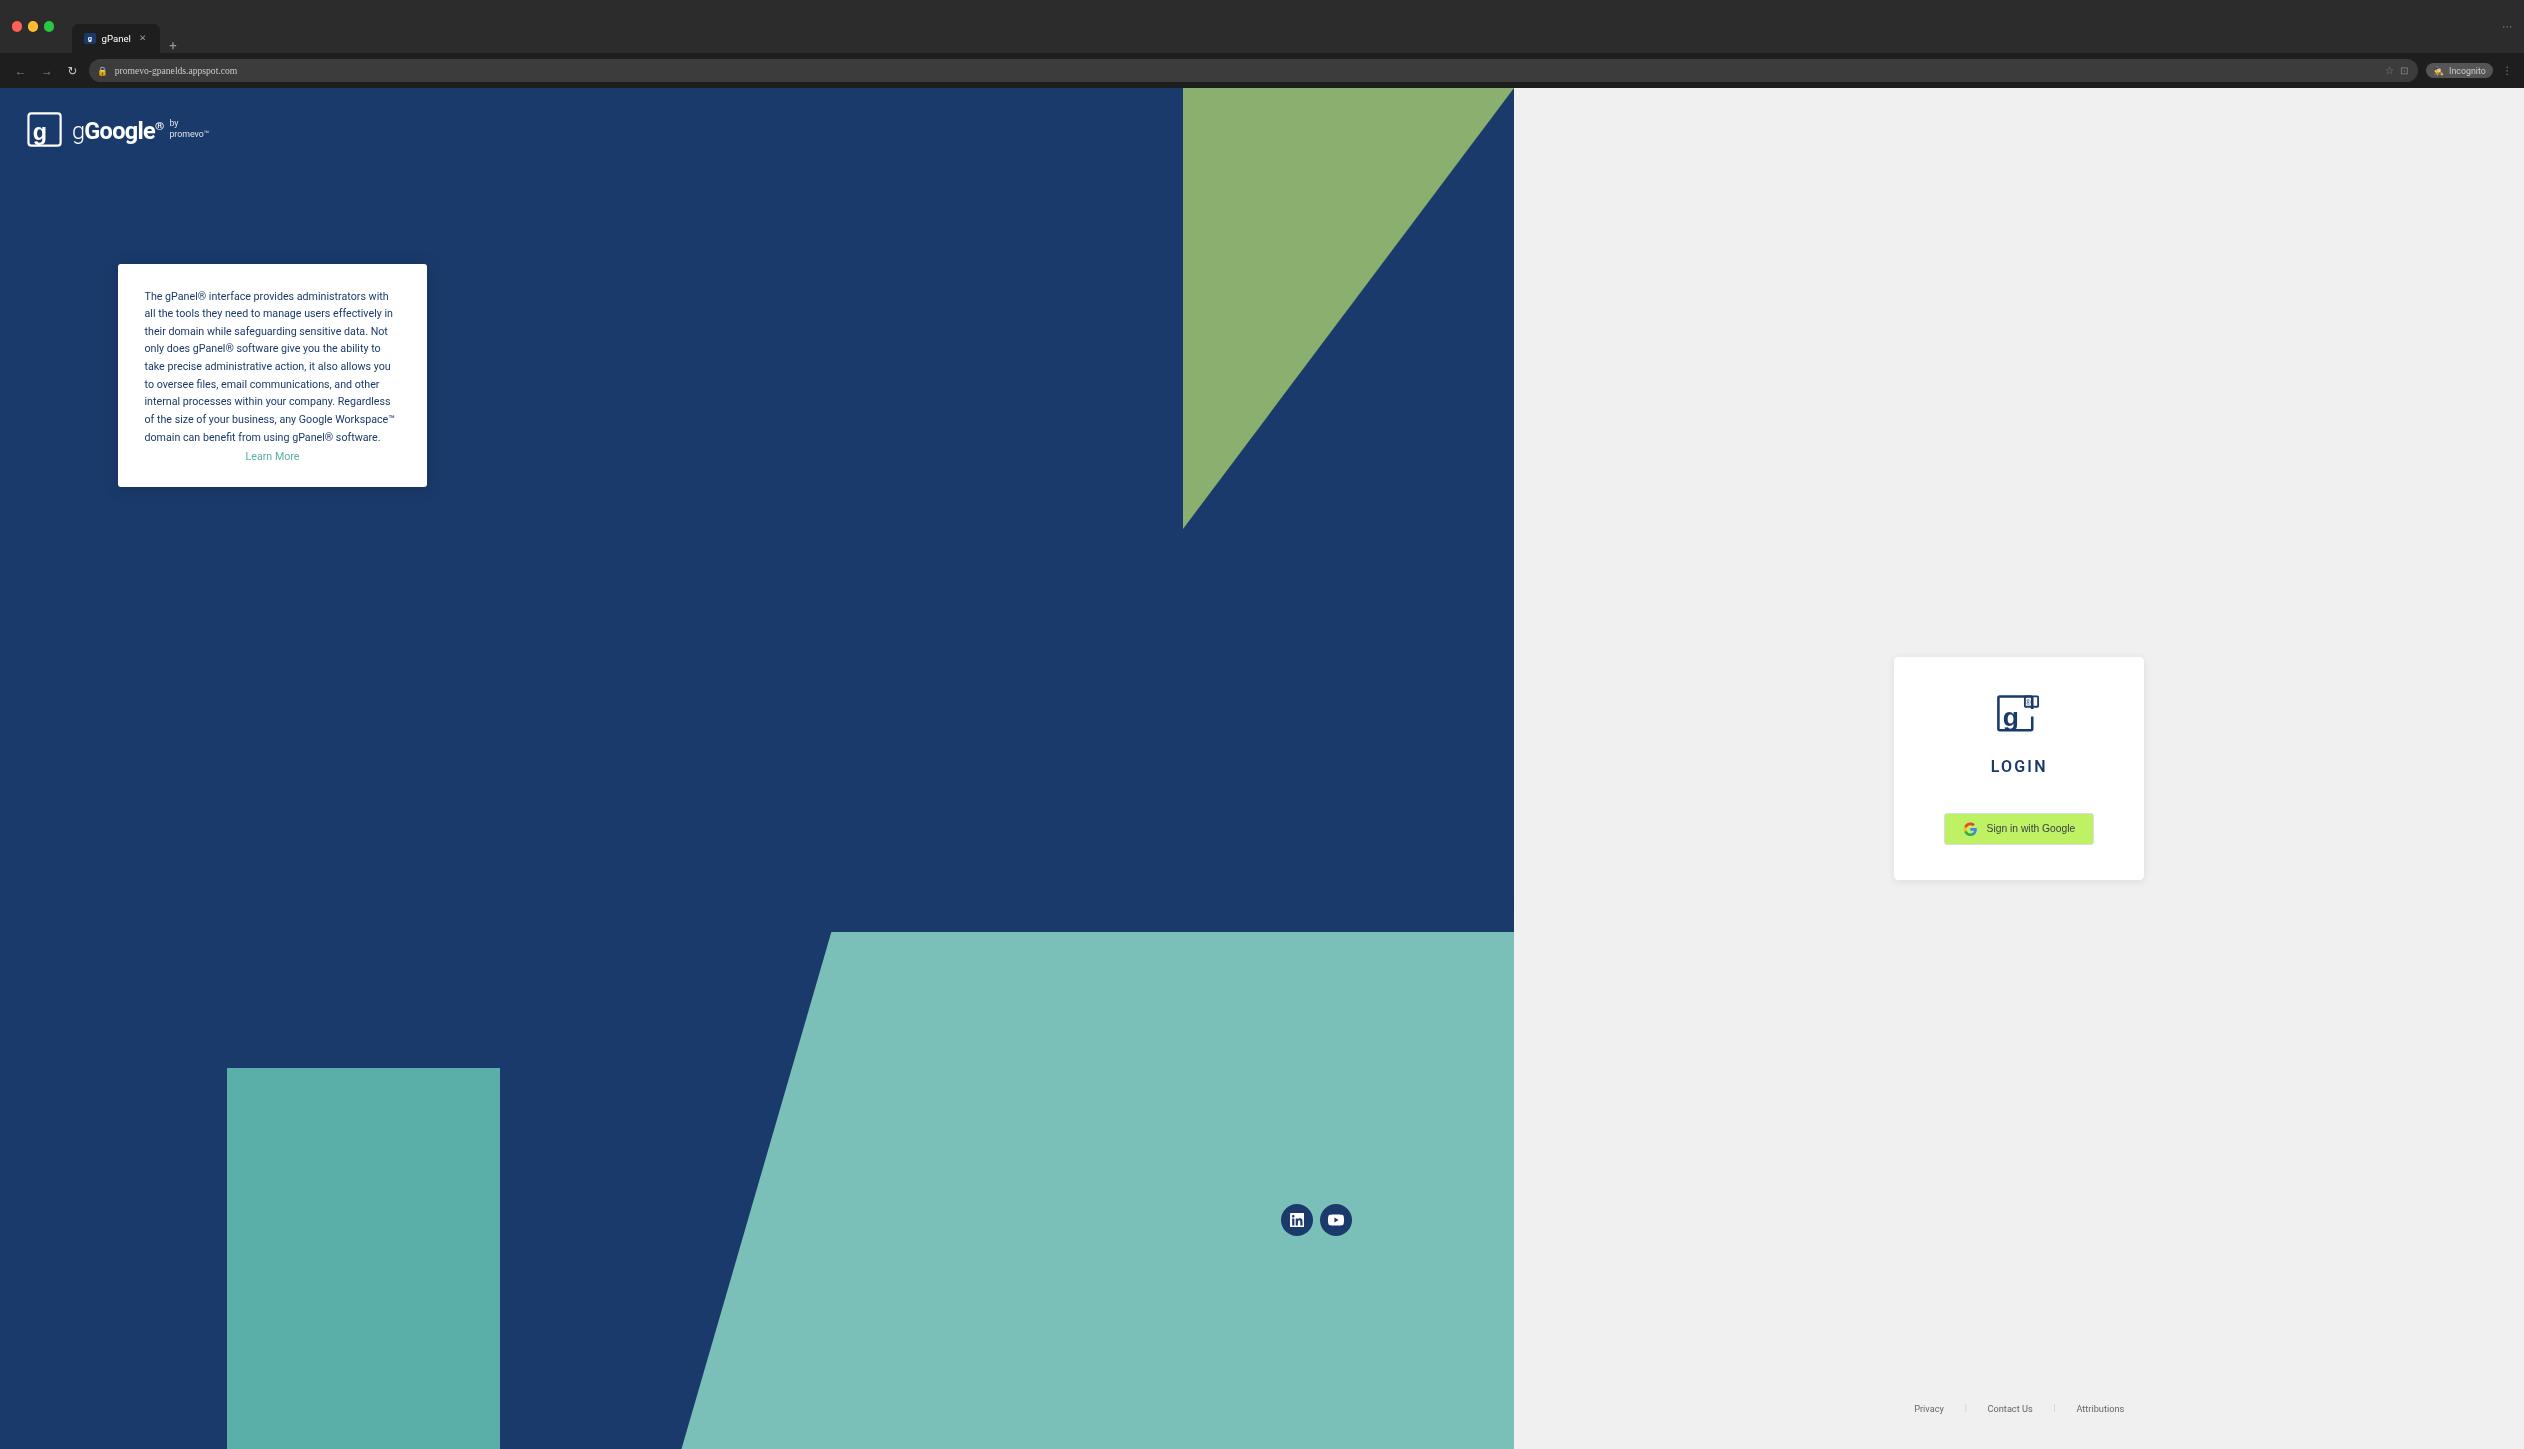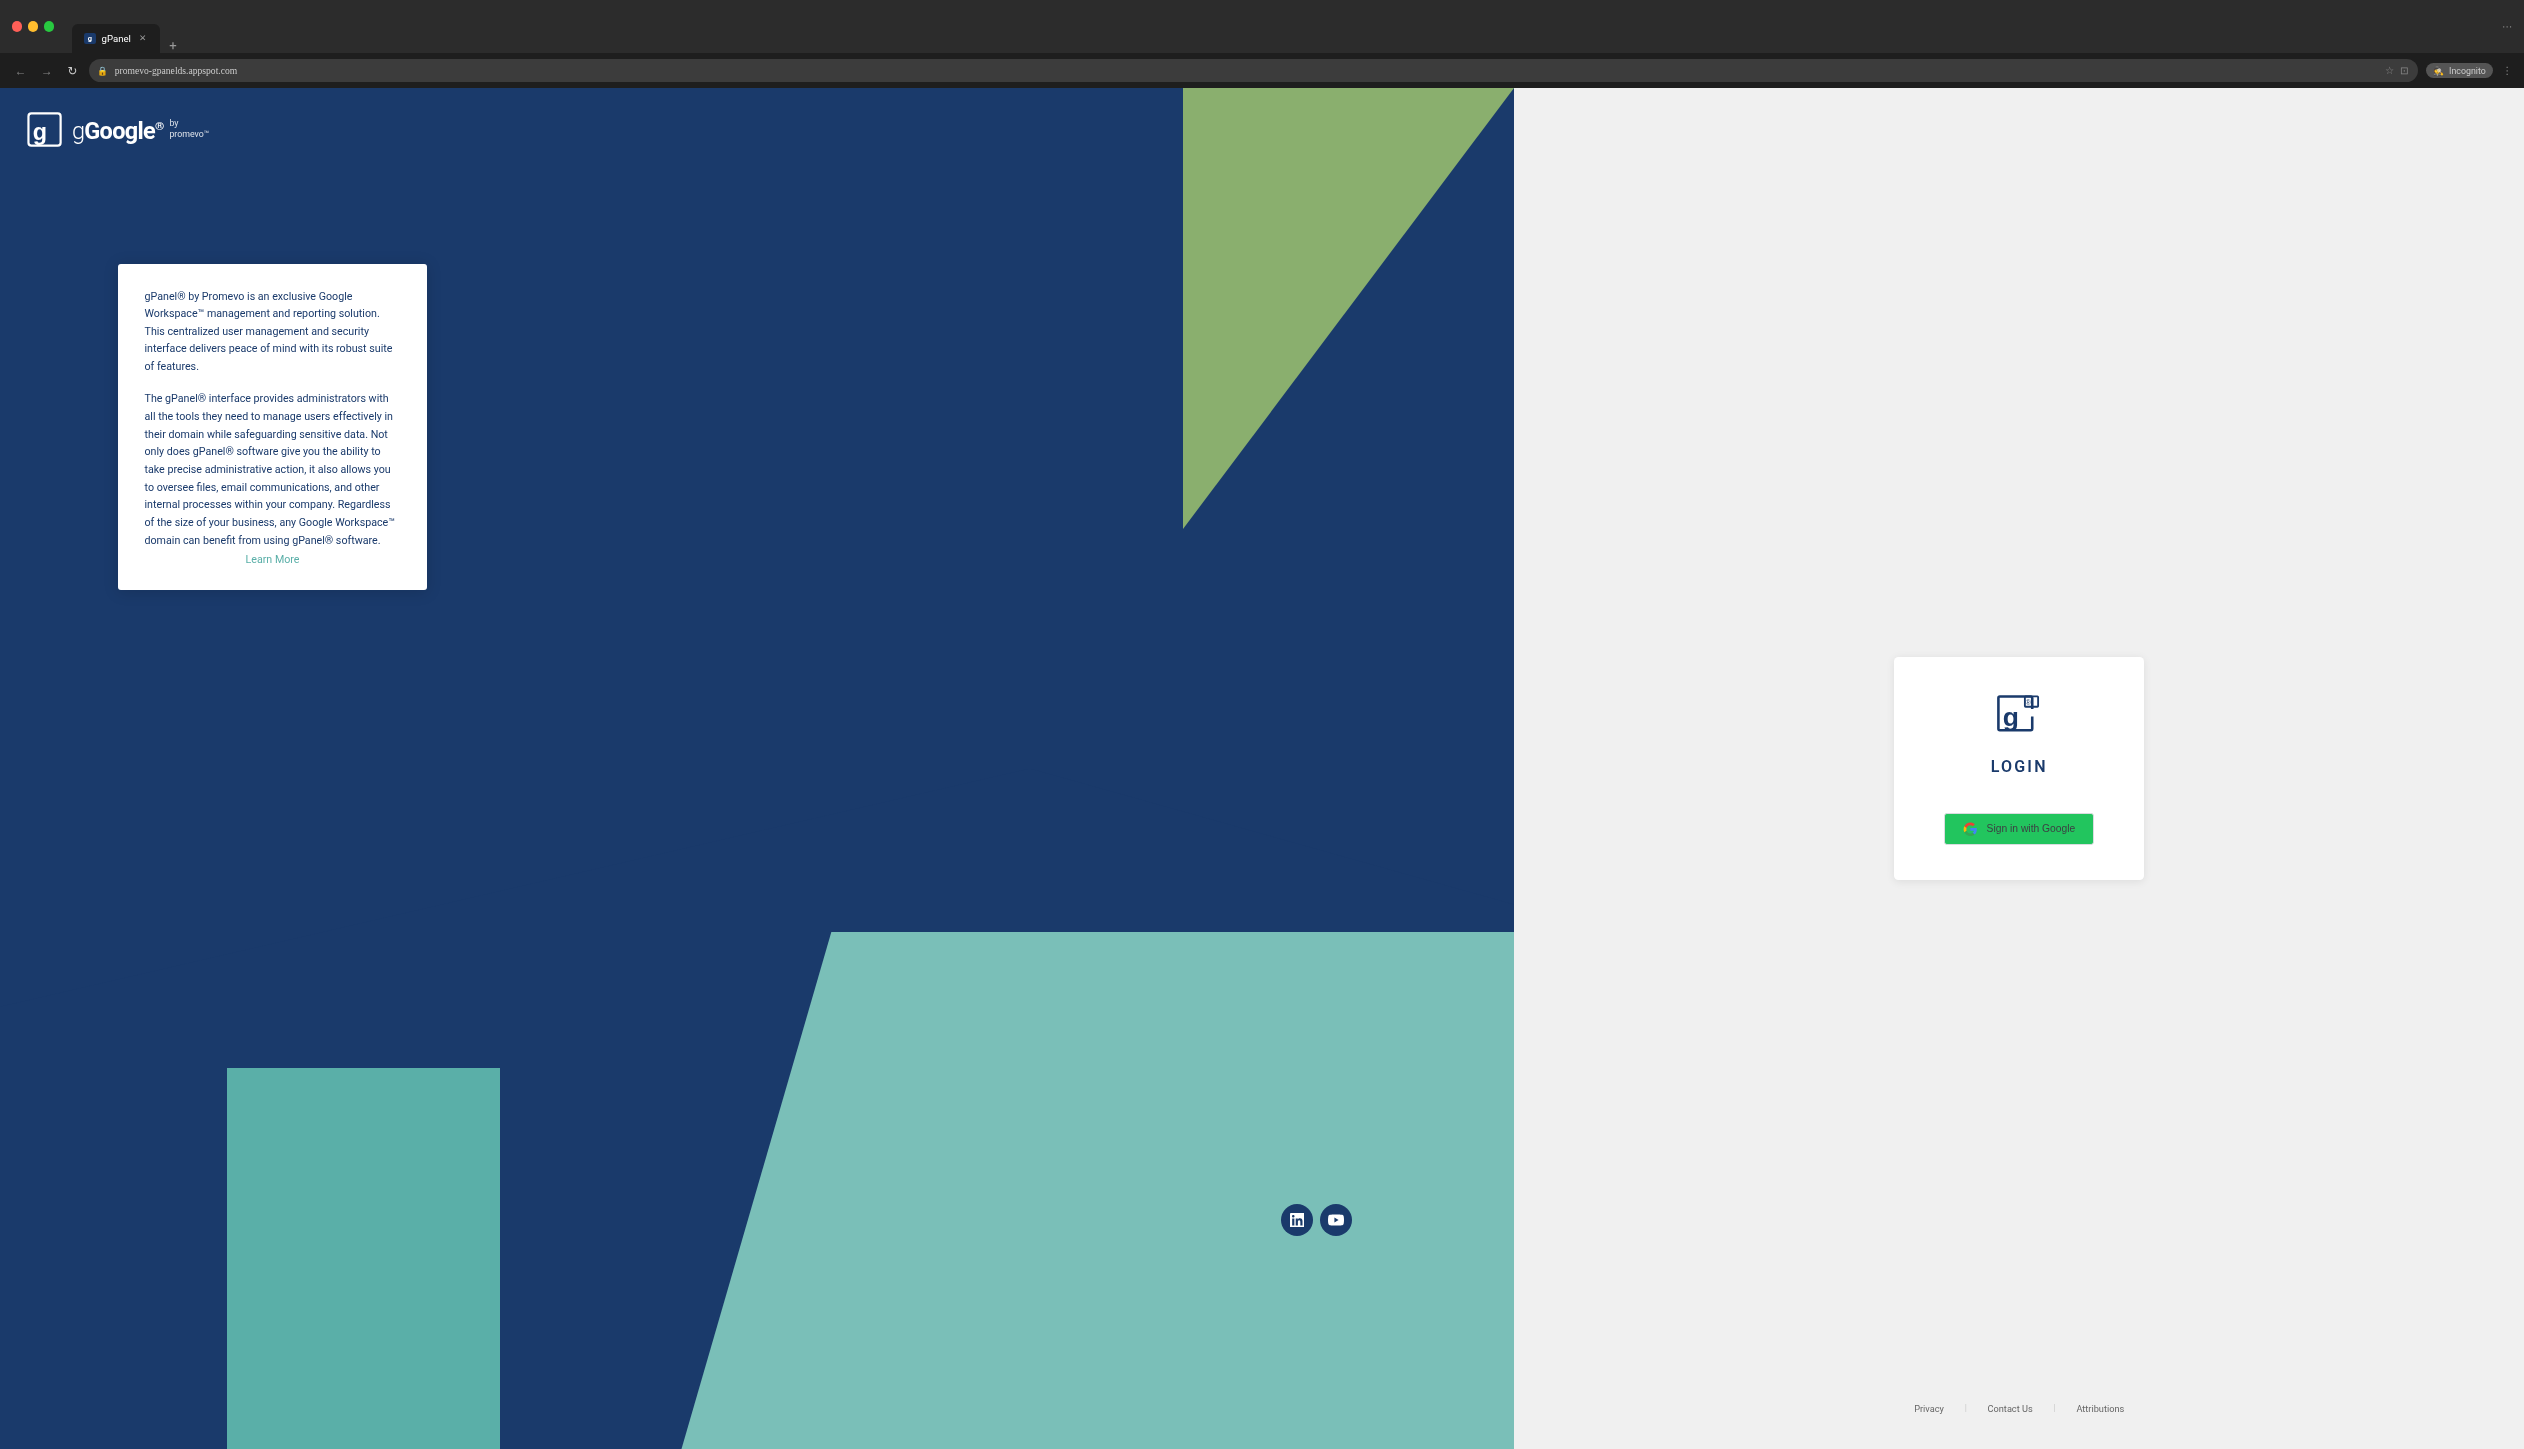--- a/index.html
+++ b/index.html
@@ -276,21 +276,21 @@
     }
 
     .google-sign-in-btn {
       display: flex;
       align-items: center;
       gap: 8.8px;
       border: 0.7px solid #dadce0;
       border-radius: 2.9px;
       padding: 7.4px 17.6px;
       cursor: pointer;
-      background: #22c55e;
+      background: #bef264;
       font-size: 10.3px;
       color: #3c4043;
       font-weight: 500;
       white-space: nowrap;
     }
 
     .google-g {
       width: 14.7px;
       height: 14.7px;
     }
@@ -379,21 +379,20 @@
           </span>
           <div style="margin-left:5.9px; margin-top:1.5px;">
             <div style="color:rgba(255,255,255,0.85); font-size:8.8px; line-height:1.2">by</div>
             <div style="color:rgba(255,255,255,0.85); font-size:8.8px; line-height:1.2">promevo™</div>
           </div>
         </div>
       </div>
     </div>
 
     <div class="info-card">
-      <p>gPanel® by Promevo is an exclusive Google Workspace™ management and reporting solution. This centralized user management and security interface delivers peace of mind with its robust suite of features.</p>
       <p>The gPanel® interface provides administrators with all the tools they need to manage users effectively in their domain while safeguarding sensitive data. Not only does gPanel® software give you the ability to take precise administrative action, it also allows you to oversee files, email communications, and other internal processes within your company. Regardless of the size of your business, any Google Workspace™ domain can benefit from using gPanel® software.</p>
       <span class="learn-more">Learn More</span>
     </div>
 
     <div class="social-icons">
       <div class="social-icon">
         <svg width="14.7" height="14.7" viewBox="0 0 24 24" fill="white">
           <path d="M20.447 20.452h-3.554v-5.569c0-1.328-.027-3.037-1.852-3.037-1.853 0-2.136 1.445-2.136 2.939v5.667H9.351V9h3.414v1.561h.046c.477-.9 1.637-1.85 3.37-1.85 3.601 0 4.267 2.37 4.267 5.455v6.286zM5.337 7.433c-1.144 0-2.063-.926-2.063-2.065 0-1.138.92-2.063 2.063-2.063 1.14 0 2.064.925 2.064 2.063 0 1.139-.925 2.065-2.064 2.065zm1.782 13.019H3.555V9h3.564v11.452zM22.225 0H1.771C.792 0 0 .774 0 1.729v20.542C0 23.227.792 24 1.771 24h20.451C23.2 24 24 23.227 24 22.271V1.729C24 .774 23.2 0 22.222 0h.003z"></path>
         </svg>
       </div>

